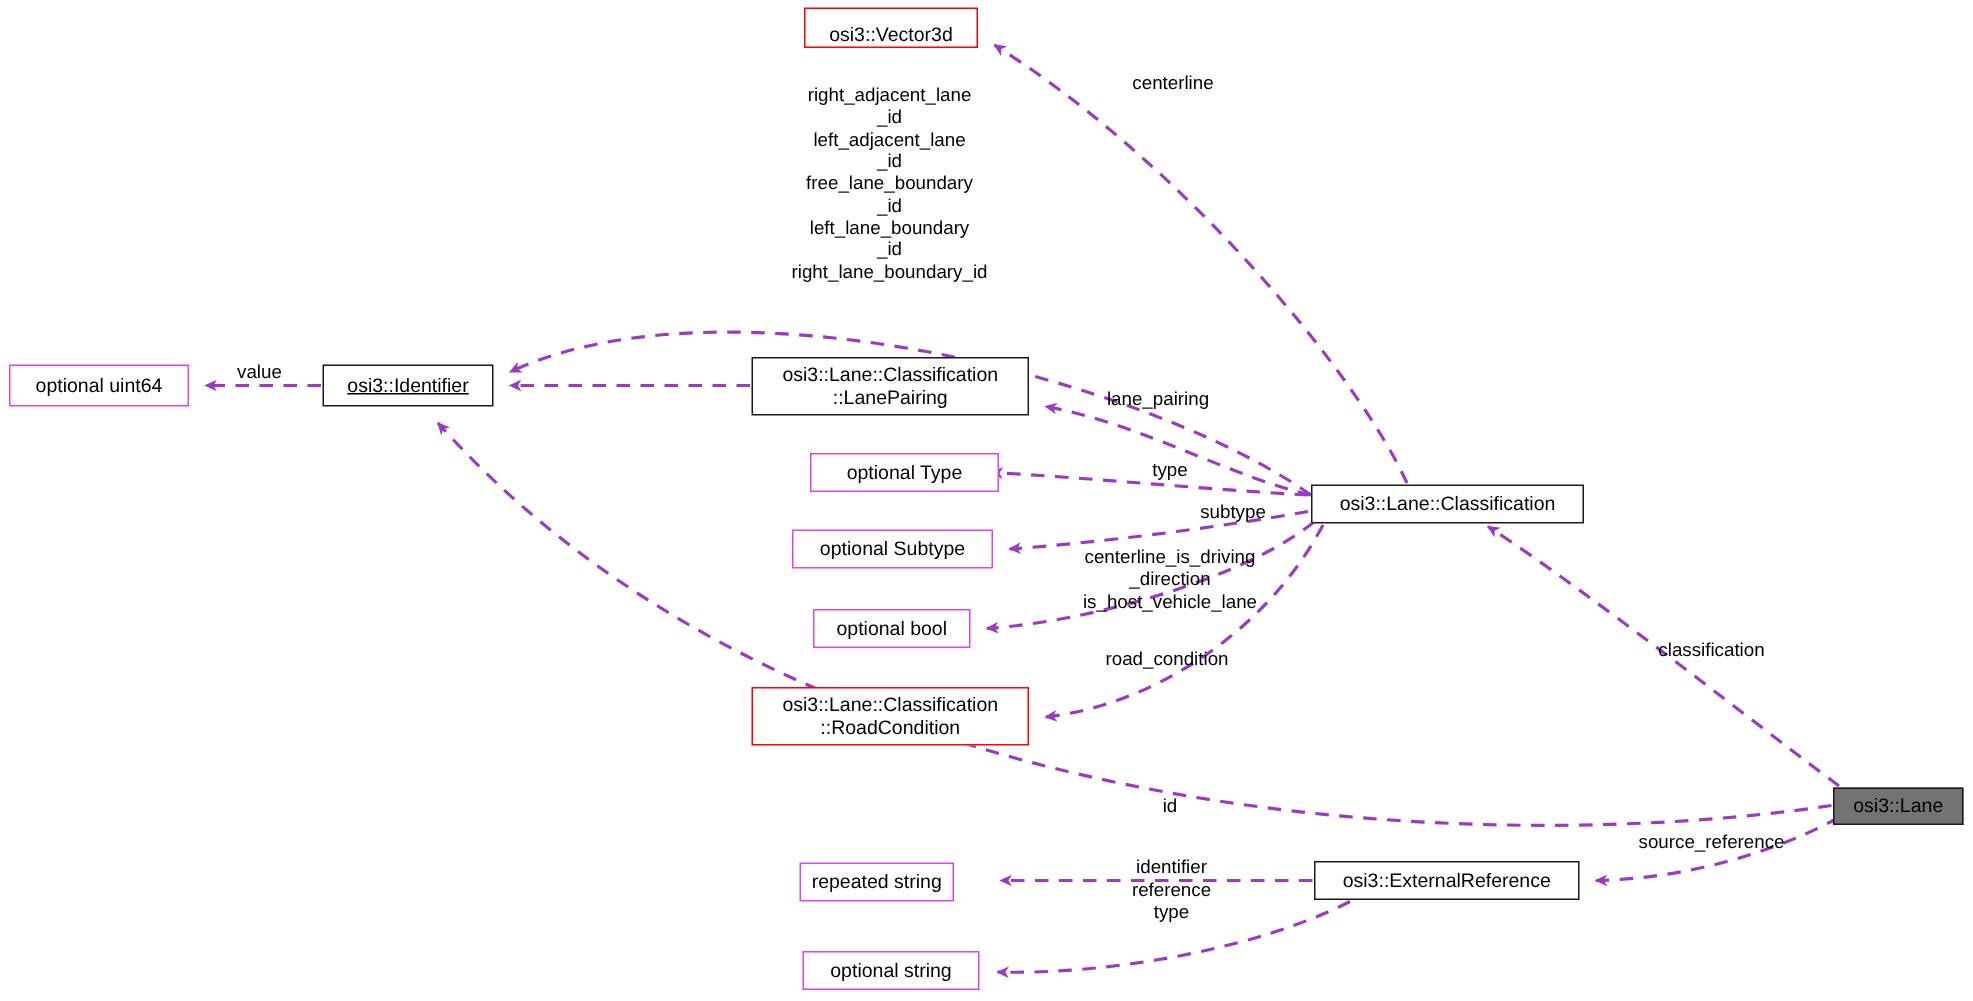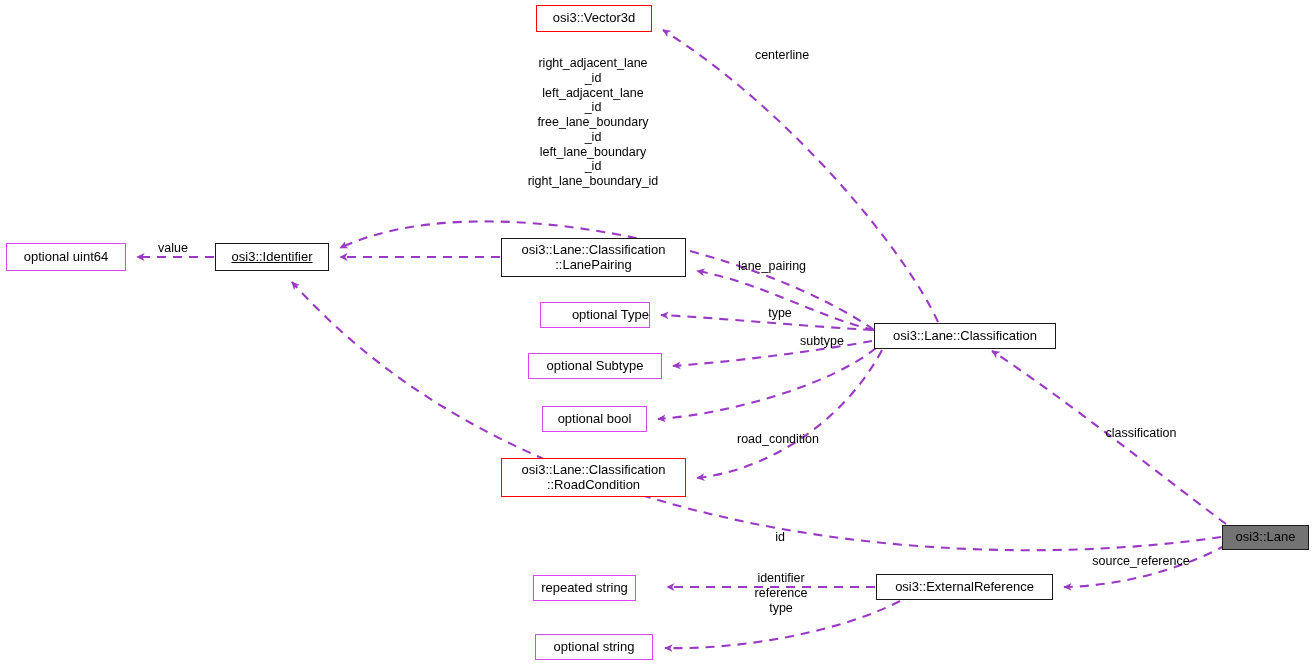--- a/index.html
+++ b/index.html
@@ -96,38 +96,38 @@
       <path d="M 1221,537 C 1000,570 540,560 292,282"></path>
 
       <path d="M 1226,545 C 1180,570 1120,586 1064,587"></path>
 
       <path d="M 875,587 L 667,587"></path>
 
       <path d="M 900,601 C 840,632 740,650 665,648"></path>
     </g>
   </svg>
 
-  <div class="node highlight" style="left:536px; top:5px; width:116px; height:27px;">
+  <div class="node highlight" style="left:536px; top:5px; width:116px; height:27px;align-items:flex-end;">
     <span>osi3::Vector3d</span>
   </div>
 
   <div class="node plain" style="left:6px; top:243px; width:120px; height:28px;">
     <span>optional uint64</span>
   </div>
 
   <div class="node key" style="left:215px; top:243px; width:114px; height:28px;text-decoration:underline;">
     <span>osi3::Identifier</span>
   </div>
 
   <div class="node key" style="left:501px; top:238px; width:185px; height:39px;">
     <span>osi3::Lane::Classification
 ::LanePairing</span>
   </div>
 
-  <div class="node plain" style="left:540px; top:302px; width:110px; height:26px;justify-content:flex-end;">
+  <div class="node plain" style="left:540px; top:302px; width:126px; height:26px;">
     <span>optional Type</span>
   </div>
 
   <div class="node plain" style="left:528px; top:353px; width:134px; height:26px;">
     <span>optional Subtype</span>
   </div>
 
   <div class="node plain" style="left:542px; top:406px; width:105px; height:26px;">
     <span>optional bool</span>
   </div>
@@ -171,20 +171,23 @@
 
   <div class="edge-label" style="left:140px; top:241px; width:66px;">value</div>
 
 
   <div class="edge-label" style="left:718px; top:259px; width:108px;">lane_pairing</div>
 
   <div class="edge-label" style="left:744px; top:306px; width:72px;">type</div>
 
   <div class="edge-label" style="left:776px; top:334px; width:92px;">subtype</div>
 
+  <div class="edge-label" style="left:700px; top:364px; width:160px;">centerline_is_driving
+_direction
+is_host_vehicle_lane</div>
 
   <div class="edge-label" style="left:716px; top:432px; width:124px;">road_condition</div>
 
   <div class="edge-label" style="left:1085px; top:402px; width:112px;margin-top:24px;">classification</div>
 
   <div class="edge-label" style="left:760px; top:530px; width:40px;">id</div>
 
   <div class="edge-label" style="left:1073px; top:554px; width:136px;">source_reference</div>
 
   <div class="edge-label" style="left:728px; top:571px; width:106px;">identifier

